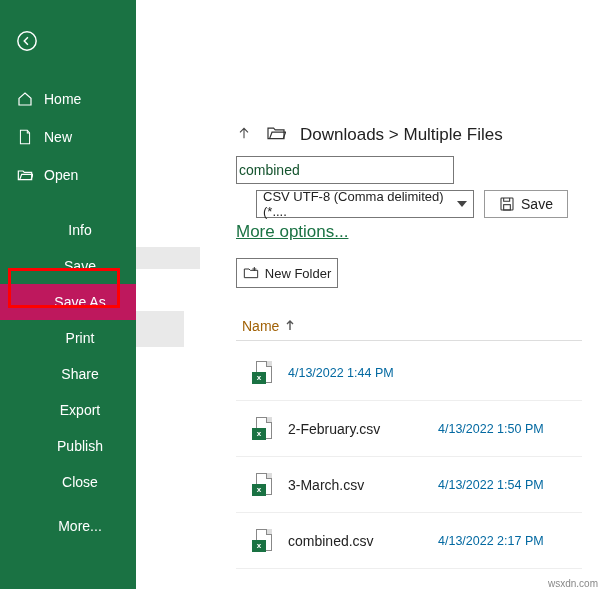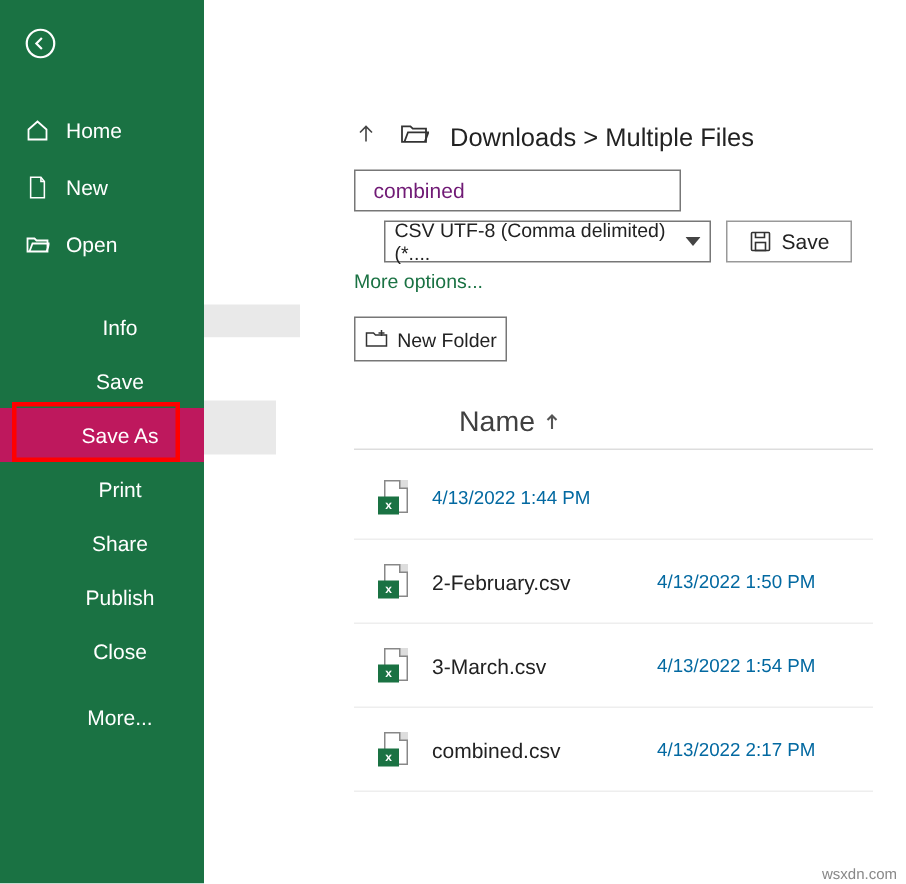--- a/index.html
+++ b/index.html
@@ -1,64 +1,64 @@
 <!DOCTYPE html>
 <html><head>
   <meta charset="utf-8">
   <style>
     * { margin: 0; padding: 0; box-sizing: border-box; font-family: 'Segoe UI', Tahoma, sans-serif; }
     body { width: 604px; height: 589px; overflow: hidden; background: #fff; position: relative; }
     
     .app { display: flex; width: 100%; height: 100%; }
     
     
-    .sidebar { width: 136px; background: #1a7243; color: #fff; display: flex; flex-direction: column; padding-top: 8px; }
+    .sidebar { width: 136px; background: #1a7243; color: #fff; display: flex; flex-direction: column; padding-top: 20px; }
     .back-btn { width: 42px; height: 42px; display: flex; align-items: center; justify-content: center; cursor: pointer; margin-left: 6px; }
     .back-btn svg { width: 22px; height: 22px; }
     
     .sidebar-top { margin-top: 18px; }
     .sidebar-item { display: flex; align-items: center; padding: 10px 16px; cursor: pointer; font-size: 14px; }
     .sidebar-item .icon-holder { width: 18px; height: 18px; margin-right: 10px; display: flex; align-items: center; justify-content: center; }
     
     .sidebar-divider-space { height: 18px; }
     .sidebar-item.no-icon { padding-left: 40px; justify-content: center; }
     .sidebar-item.selected { background: #be185d; }
     .selected-frame { position: absolute; border: 3px solid #f00; left: 8px; width: 112px; height: 40px; top: 268px; pointer-events: none; }
     
     
-    .main { flex: 1; display: flex; flex-direction: column; background: #fff; }
+    .main { flex: 1; display: flex; flex-direction: column; background: #fff; margin-top: 44px; }
     
     .columns { display: flex; flex: 1; }
     .left-col { width: 64px; }
     .left-col .cell-a { height: 203px; background: #fff; }
     .left-col .cell-b { height: 22px; background: #e9e9e9; }
     .left-col .cell-c { height: 42px; background: #fff; }
     .left-col .cell-d { width: 48px; height: 36px; background: #e9e9e9; }
     
     .content { flex: 1; padding: 80px 22px 0 36px; }
     
     
     .crumb-row { display: flex; align-items: center; margin-bottom: 10px; }
     .crumb-row .arrow-up, .crumb-row .folder-open { margin-right: 14px; }
     .crumb-row .crumb { font-size: 17px; color: #222; }
     
     
-    .filename-input { width: 218px; height: 28px; border: 1px solid #777; padding: 2px 12px; font-size: 14px; margin-bottom: 6px; color: #701a75; }
+    .filename-input { width: 218px; height: 28px; border: 1px solid #777; padding: 2px 2px; font-size: 14px; margin-bottom: 6px; color: #14532d; }
     .row2 { display: flex; align-items: center; margin-bottom: 4px; padding-left: 20px; }
     .filetype { width: 218px; height: 28px; border: 1px solid #777; display: flex; align-items: center; justify-content: space-between; padding: 2px 6px; font-size: 13px; color: #222; margin-right: 10px; }
     .save-btn { width: 84px; height: 28px; border: 1px solid #999; background: #fff; display: flex; align-items: center; justify-content: center; font-size: 14px; color: #222; cursor: pointer; }
     .save-btn svg { margin-right: 6px; }
-    .more-opts { font-size: 13px; color: #1a7243; cursor: pointer; margin-bottom: 16px; display: inline-block; }
+    .more-opts { font-size: 17px; color: #1a7243; text-decoration: underline; cursor: pointer; margin-bottom: 16px; display: inline-block; }
     
     
     .new-folder-btn { width: 102px; height: 30px; border: 1px solid #777; background: #fff; display: flex; align-items: center; justify-content: center; font-size: 13px; color: #222; cursor: pointer; margin-bottom: 24px; }
     .new-folder-btn svg { margin-right: 6px; }
     
     
-    .table-header { display: flex; align-items: center; padding: 6px 6px; font-size: 19px; color: #404040; border-bottom: 1px solid #ddd; flex-direction: column; }
+    .table-header { display: flex; align-items: center; padding: 6px 6px; font-size: 14px; color: #a16207; border-bottom: 1px solid #ddd; }
     .th-name { width: 206px; display: flex; align-items: center; }
     .th-name .sort-arrow { margin-left: 6px; }
     .th-date { flex: 1; }
     
     .file-list { margin-top: 4px; }
     .file-row { display: flex; align-items: center; height: 56px; border-bottom: 1px solid #eee; font-size: 14px; color: #222; }
     .file-icon-cell { width: 52px; display: flex; align-items: center; justify-content: center; }
     .file-name-cell { width: 150px; }
     .file-date-cell { flex: 1; font-size: 12.5px; color: #0369a1; }
     
@@ -121,20 +121,23 @@
         <span>Save</span>
       </div>
     <div class="sidebar-item no-icon selected">
         <span>Save As</span>
       </div>
     <div class="sidebar-item no-icon">
         <span>Print</span>
       </div>
     <div class="sidebar-item no-icon">
         <span>Share</span>
+      </div>
+    <div class="sidebar-item no-icon">
+        <span>Export</span>
       </div>
     <div class="sidebar-item no-icon">
         <span>Publish</span>
       </div>
     <div class="sidebar-item no-icon">
         <span>Close</span>
       </div>
     <div style="height:8px"></div>
     <div class="sidebar-item no-icon">
         <span>More...</span>

